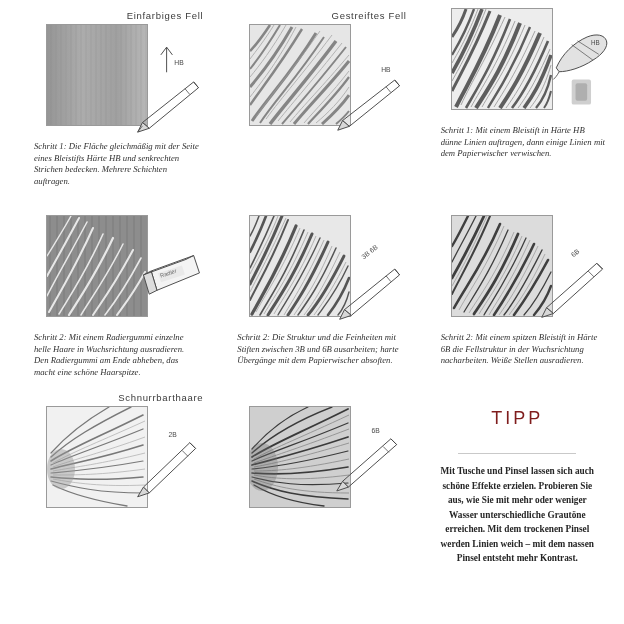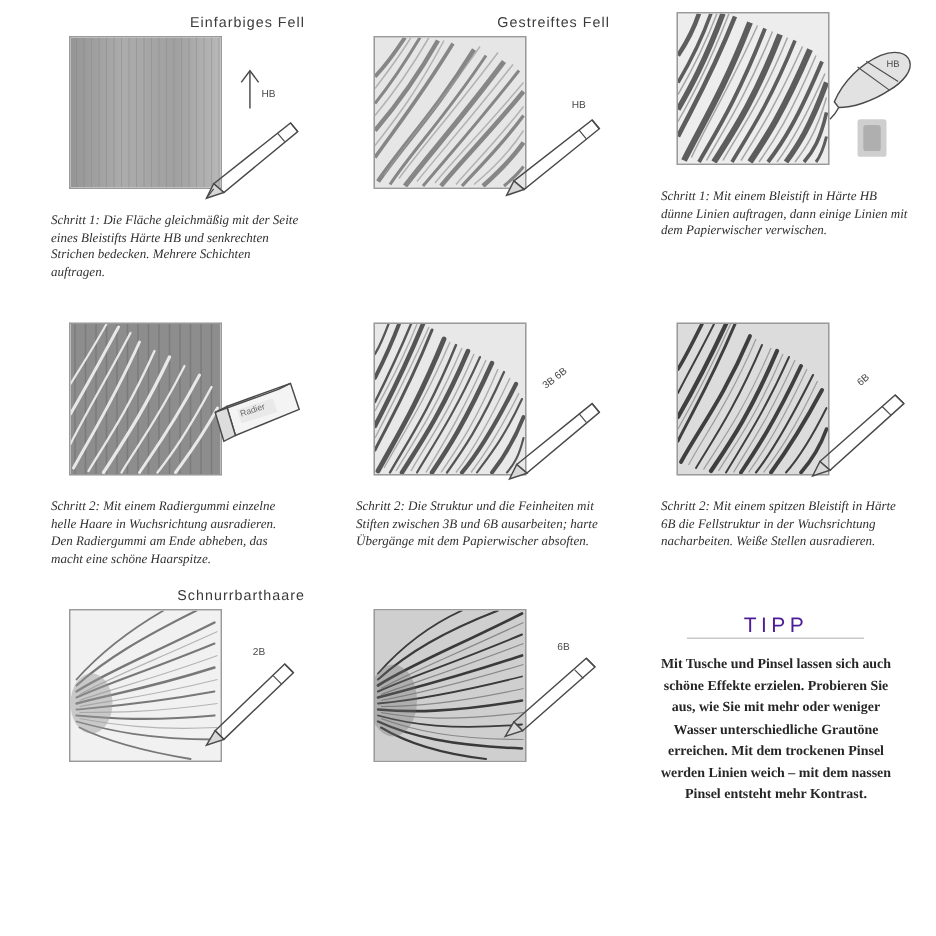--- a/index.html
+++ b/index.html
@@ -75,24 +75,24 @@
     height: 112px;
     pointer-events: none;
   }
   
   .tipp {
     padding: 18px 10px 0 14px;
     text-align: center;
   }
   .tipp-title {
     font-family: "Liberation Sans", sans-serif;
-    font-size: 14px;
+    font-size: 18px;
     letter-spacing: 3px;
-    color: #4c1d95;
-    margin-bottom: 1px;
+    color: #7f1d1d;
+    margin-bottom: 24px;
   }
   .tipp-rule {
     width: 118px;
     height: 1px;
     background: #c9c9c9;
     margin: 0 auto 10px auto;
   }
   .tipp-body {
     font-size: 9.3px;
     line-height: 14.5px;

